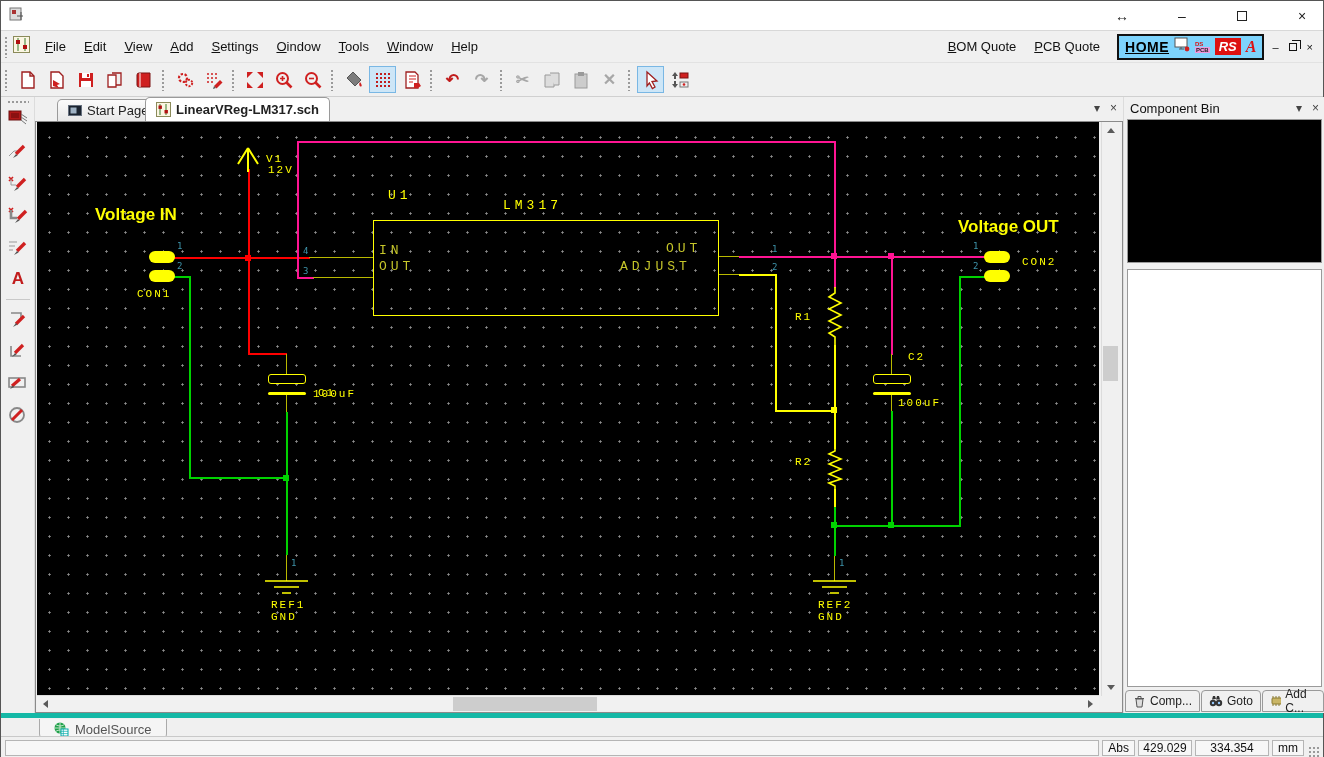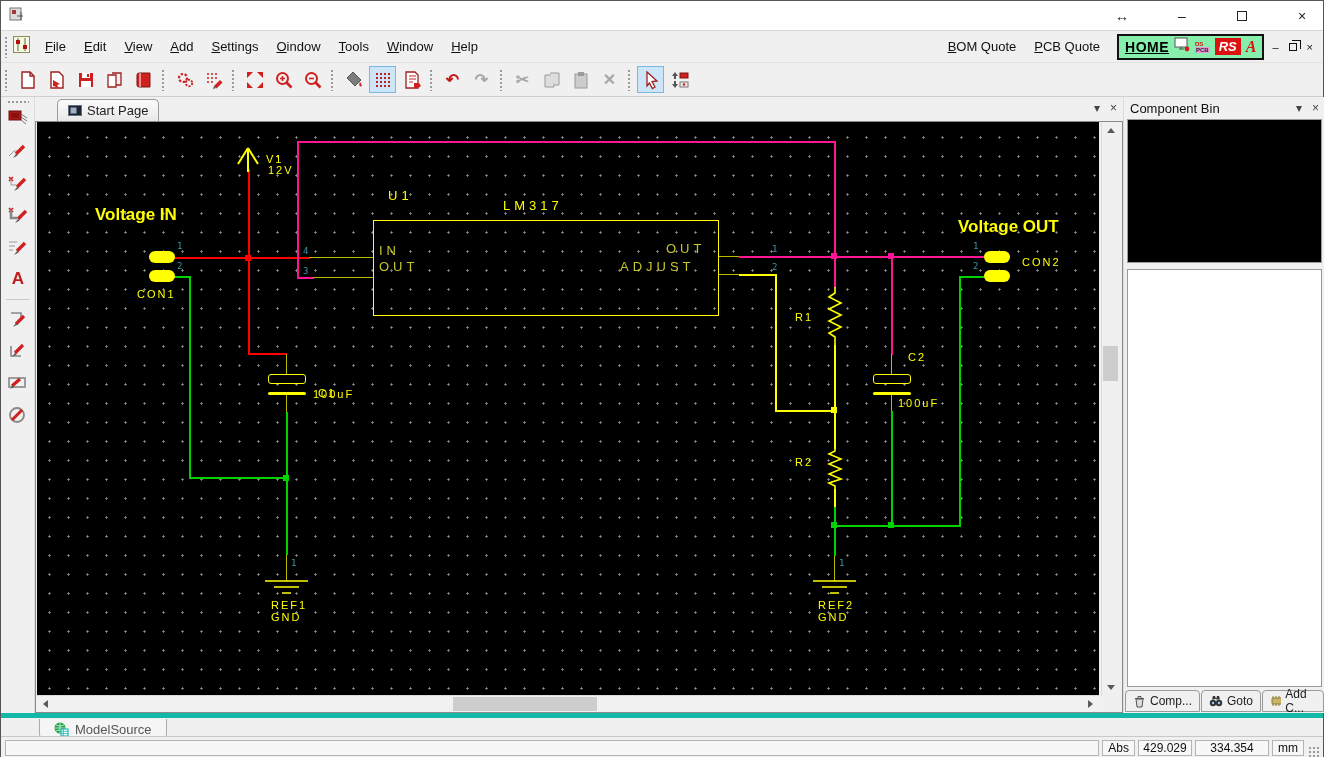--- a/index.html
+++ b/index.html
@@ -12,21 +12,21 @@
   .titlebar .t-text { margin-left:8px; font-size:13px; color:#000; }
   .win-ctrls { position:absolute; right:8px; top:0; height:30px; display:flex; align-items:center; gap:34px; }
   .win-btn { width:26px; height:22px; display:flex; align-items:center; justify-content:center; font-size:14px; color:#222; cursor:default; }
   .glyph-restore { width:10px; height:10px; border:1px solid #222; }
 
   
   .menubar { position:absolute; left:0; top:30px; width:100%; height:32px; background:#f0f0f0; display:flex; align-items:center; border-bottom:1px solid #e2e2e2; }
   .drag-dots { width:5px; height:22px; margin:0 4px 0 3px; background:radial-gradient(#9a9a9a 1px, transparent 1.2px); background-size:4px 4px; }
   .menu-item { padding:4px 9px; font-size:13px; color:#111; }
   .menu-right { margin-left:auto; display:flex; align-items:center; }
-  .home-box { display:flex; align-items:center; gap:5px; border:2px solid #111; background:#86efac; padding:2px 6px; margin:0 8px; height:26px; }
+  .home-box { display:flex; align-items:center; gap:5px; border:2px solid #111; background:#7dd3fc; padding:2px 6px; margin:0 8px; height:26px; }
   .home-link { font-weight:bold; font-size:14px; text-decoration:underline; letter-spacing:.5px; }
   .logo-rs { background:#d11; color:#fff; font-weight:bold; font-style:italic; font-size:13px; padding:1px 4px; }
   .logo-a { color:#d11; font-weight:bold; font-style:italic; font-size:16px; font-family:"Liberation Serif", serif; }
   .dspcb { display:inline-flex; flex-direction:column; line-height:6px; font-size:6px; font-weight:bold; }
   .dspcb .ds { color:#d11; } .dspcb .pcb { color:#222; background:#e9d; padding:0 1px; }
   .mdi-ctrls { display:flex; gap:10px; margin-right:10px; align-items:center; }
   .mdi-btn { font-size:11px; color:#111; }
   .mdi-restore { width:8px; height:8px; border:1px solid #111; position:relative; }
   .mdi-restore::before { content:''; position:absolute; left:2px; top:-4px; width:8px; height:8px; border:1px solid #111; border-bottom:none; border-left:none; }
 
@@ -71,21 +71,21 @@
   .arr.down { left:5px; bottom:6px; border-left:4px solid transparent; border-right:4px solid transparent; border-top:5px solid #5a5a5a; }
   .arr.left { left:6px; top:4px; border-top:4px solid transparent; border-bottom:4px solid transparent; border-right:5px solid #5a5a5a; }
   .arr.right { right:6px; top:4px; border-top:4px solid transparent; border-bottom:4px solid transparent; border-left:5px solid #5a5a5a; }
 
   
   .w { position:absolute; }
   .red { background:#ff0000; } .pink { background:#ff1493; } .green { background:#00d200; } .yel { background:#ffff00; }
   .stub { position:absolute; background:#b9b900; }
   .dot { position:absolute; width:6px; height:6px; }
   .pad { position:absolute; width:26px; height:12px; border-radius:6px; background:#ffff00; }
-  .lb { position:absolute; color:#ffff00; font-family:Liberation Sans, sans-serif; font-size:11px; letter-spacing:2px; white-space:nowrap;text-align:center; }
+  .lb { position:absolute; color:#ffff00; font-family:Liberation Mono, monospace; font-size:11px; letter-spacing:2px; white-space:nowrap;text-align:center; }
   .lbB { font-size:13px; letter-spacing:4px; }
   .pinName { color:#c6c62a; }
   .pn { position:absolute; color:#3e95ac; font-family:"DejaVu Sans Mono", monospace; font-size:9px; white-space:nowrap; }
   .net { position:absolute; color:#ffff00; font-family:"Liberation Sans", sans-serif; font-weight:bold; font-size:17px; white-space:nowrap; }
   .icbox { position:absolute; border:1px solid #ffff00; background:transparent; }
   .capTop { position:absolute; width:38px; height:10px; border:1.5px solid #ffff00; border-radius:3px; }
   .capBot { position:absolute; width:38px; height:3px; background:#ffff00; border-radius:2px; }
 
   
   .rightpanel { position:absolute; left:1122px; top:0; width:202px; height:616px; background:#f0f0f0; border-left:1px solid #dcdcdc; }
@@ -391,20 +391,29 @@
 
     <div class="center">
       <div class="tabstrip">
         <span class="tab" style="left:22px">
           <svg width="14" height="11">
               <rect x="0.5" y="0.5" width="13" height="10" fill="#1b2430" stroke="#66707e"></rect>
               <rect x="2.5" y="2.5" width="6" height="6" fill="#9fb2c4"></rect>
             </svg>
           <span>Start Page</span>
         </span>
+        <span class="tab active" style="left:110px">
+          <svg width="15" height="15">
+              <rect x="0.5" y="0.5" width="14" height="14" fill="#fbf6e3" stroke="#8b8b5a"></rect>
+              <path d="M4 2v11M10 2v11" stroke="#3a7d2c" fill="none"></path>
+              <rect x="2.5" y="3.5" width="3.4" height="3.4" fill="#b01010"></rect>
+              <rect x="8.5" y="8" width="3.4" height="3.4" fill="#b01010"></rect>
+            </svg>
+          <span>LinearVReg-LM317.sch</span>
+        </span>
         <span class="tabstrip-ctrls">
           <span>▾</span>
           <span>×</span>
         </span>
       </div>
 
       <div class="canvas-frame">
 
         <div class="canvas">
 

